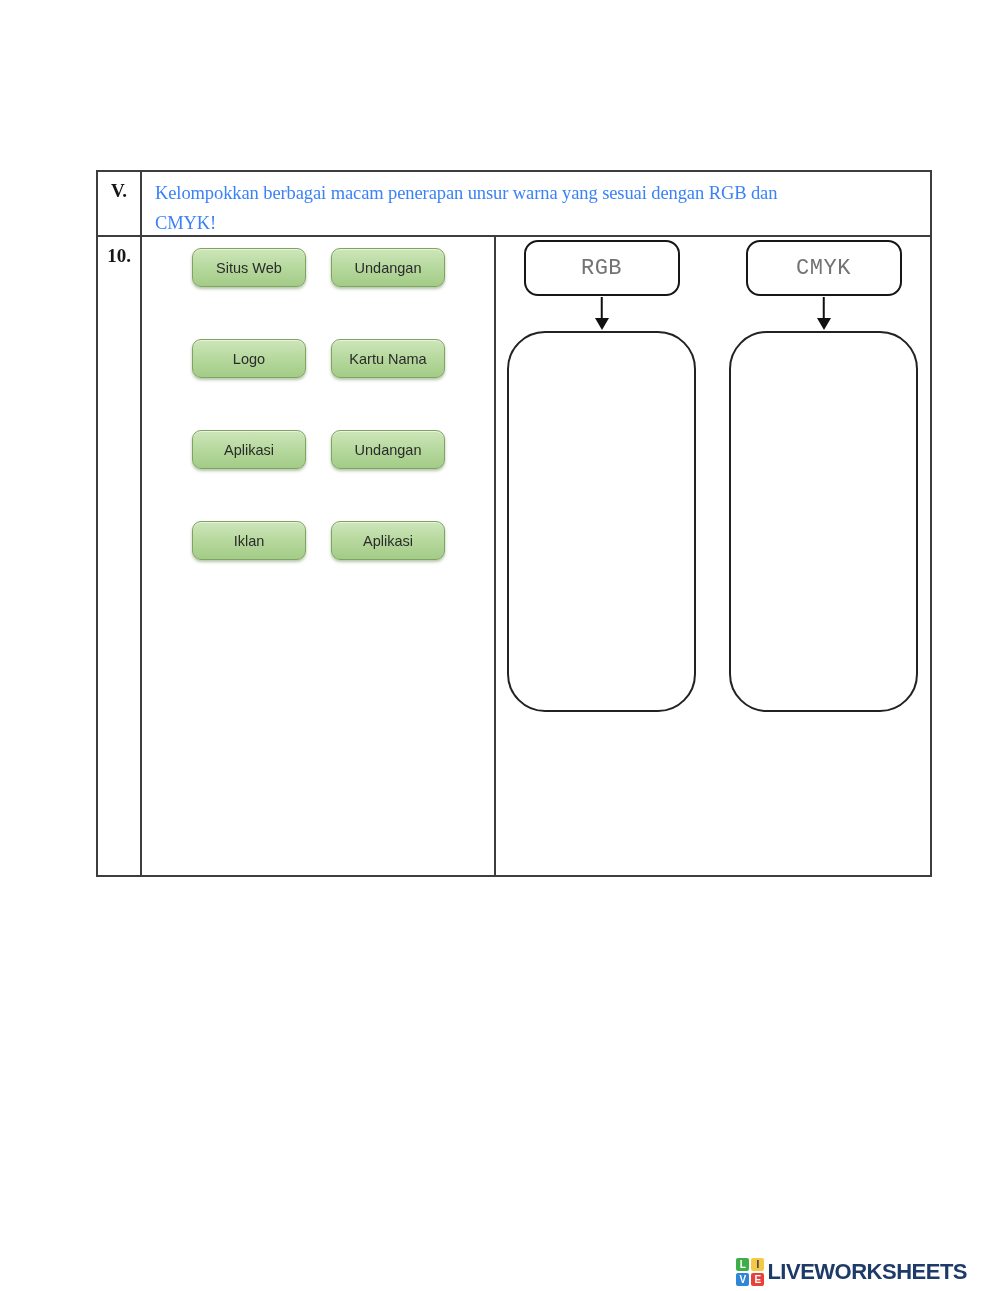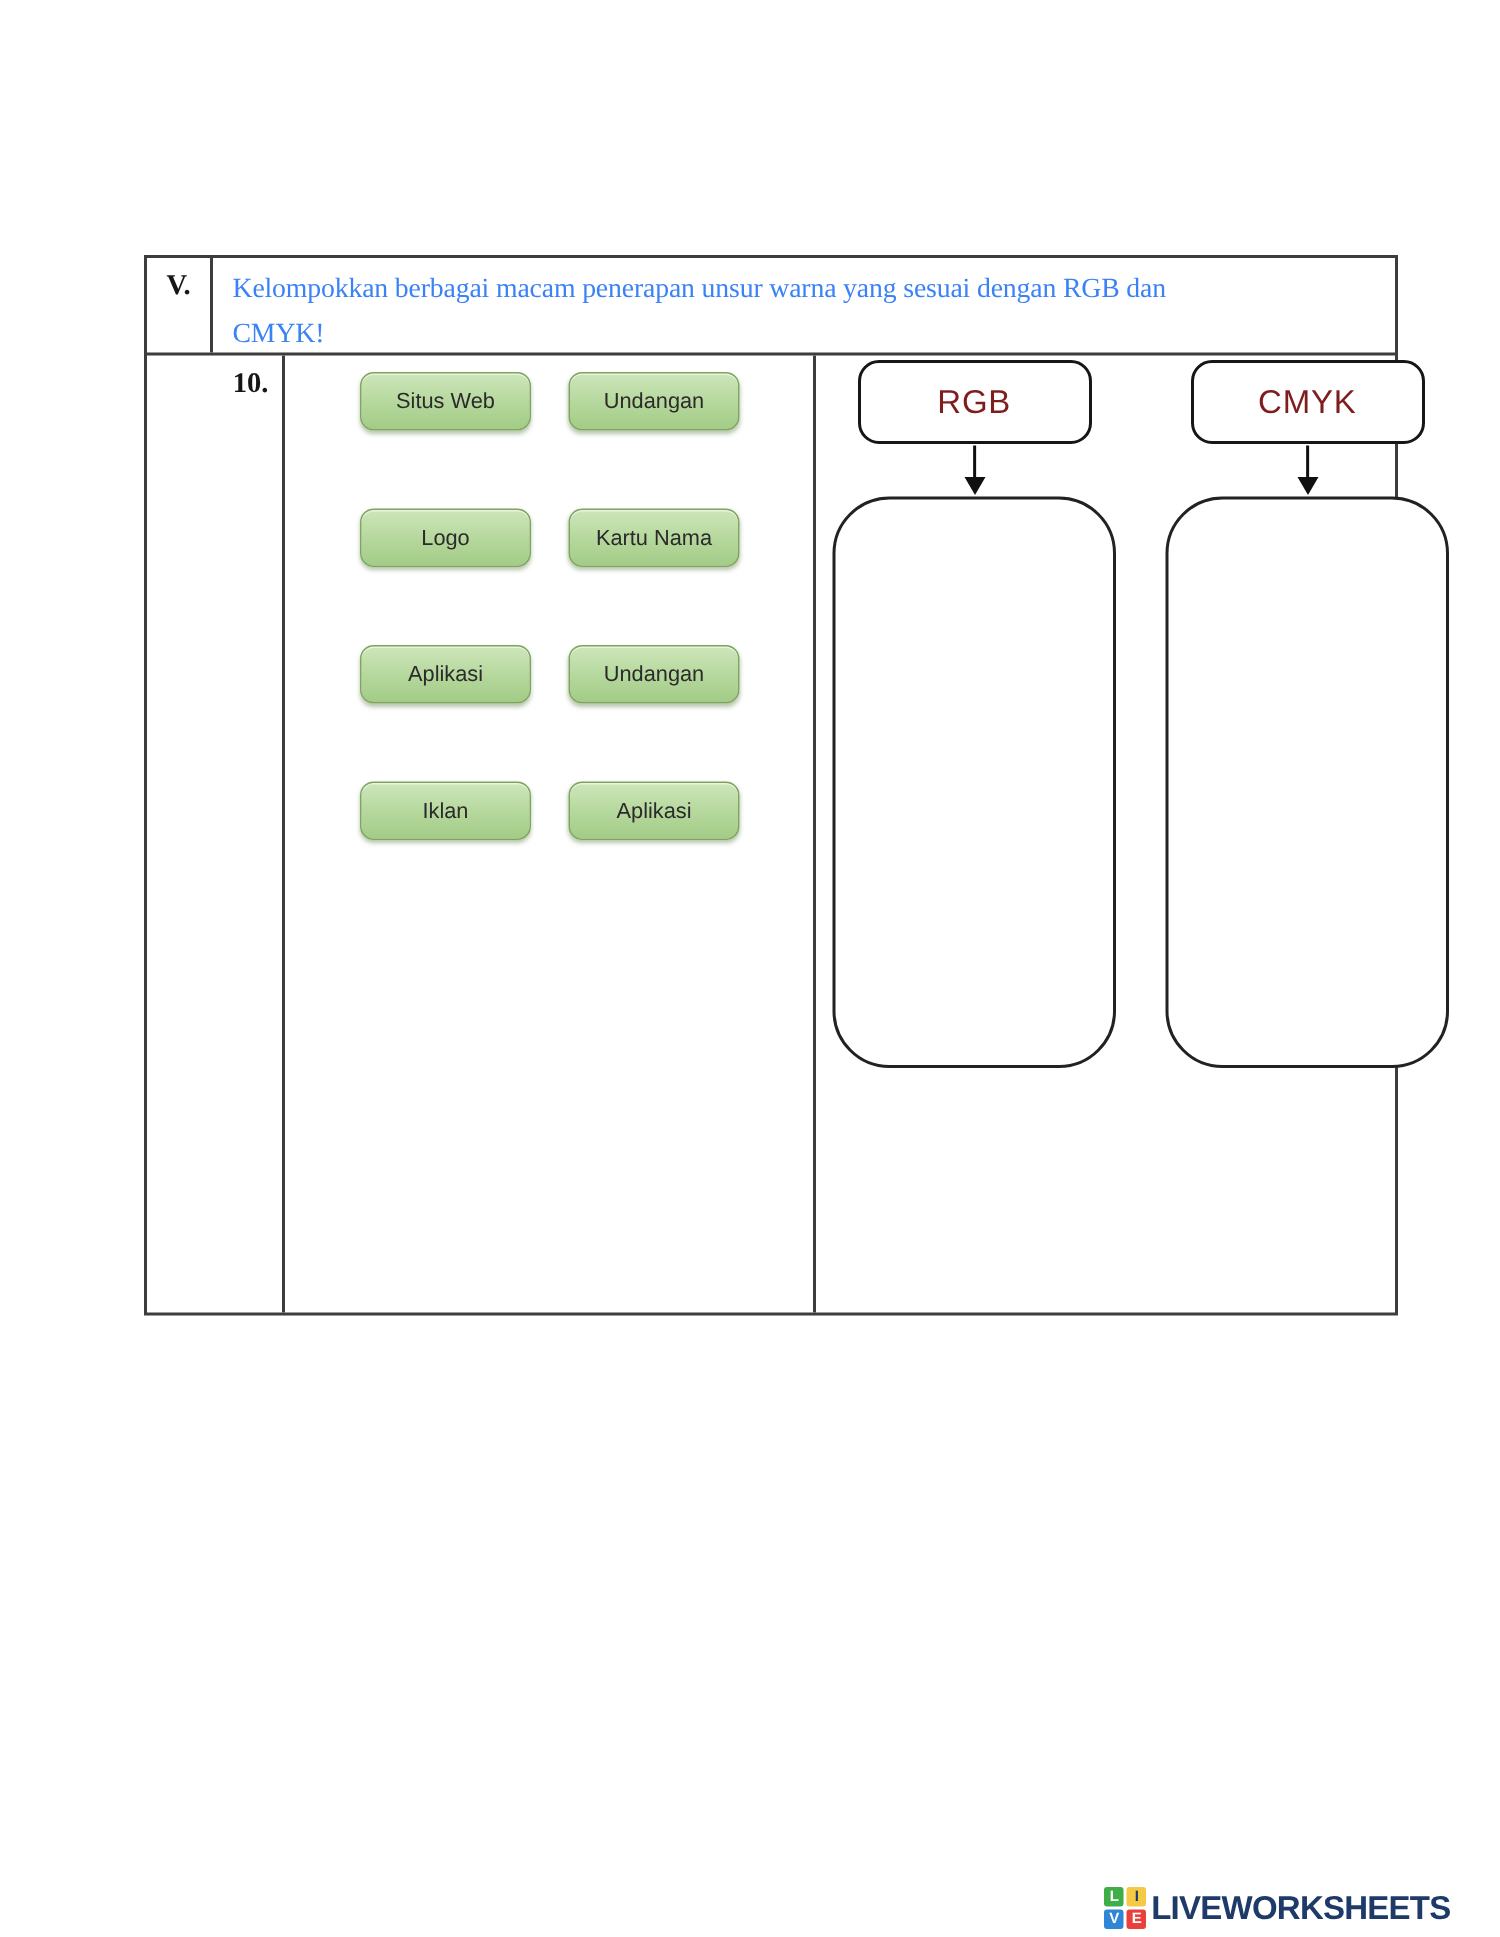--- a/index.html
+++ b/index.html
@@ -10,21 +10,21 @@
   .ws-table {
     position: absolute; left: 96px; top: 170px;
     width: 836px; height: 707px;
     border: 2px solid #3d3d3d;
     background: #ffffff;
   }
   .row-question {
     display: flex; height: 65px;
     border-bottom: 2px solid #3d3d3d;
   }
-  .row-task { display: flex; height: 638px; padding-left: 48px; }
+  .row-task { display: flex; height: 638px; }
 
   .num-cell {
     width: 44px; flex: 0 0 44px;
     border-right: 2px solid #3d3d3d;
     font-family: "Liberation Serif", serif;
     font-weight: bold; font-size: 19px; color: #161616;
     text-align: center; padding-top: 8px;
   }
   .q-cell {
     flex: 1; padding: 6px 12px 0 13px;
@@ -63,21 +63,21 @@
     position: absolute; top: 3px; width: 189px;
     display: flex; flex-direction: column; align-items: center;
   }
   .cat-col.col-rgb  { left: 11px; }
   .cat-col.col-cmyk { left: 233px; align-items: center; }
   .cat-box {
     width: 156px; height: 56px;
     border: 2.5px solid #161616; border-radius: 14px;
     background: #ffffff;
     display: flex; align-items: center; justify-content: center;
-    font-size: 22px; color: #7f1d1d; letter-spacing: 0.5px;
+    font-size: 22px; color: #737373; letter-spacing: 0.5px; font-family: Liberation Mono, monospace;
   }
   .arrow-down { width: 16px; height: 35px; position: relative; }
   .arrow-down .shaft {
     position: absolute; left: 50%; transform: translateX(-50%);
     top: 1px; width: 2.5px; height: 23px; background: #101010;
   }
   .arrow-down .head {
     position: absolute; left: 50%; transform: translateX(-50%);
     top: 22px; width: 0; height: 0;
     border-left: 7px solid transparent;

